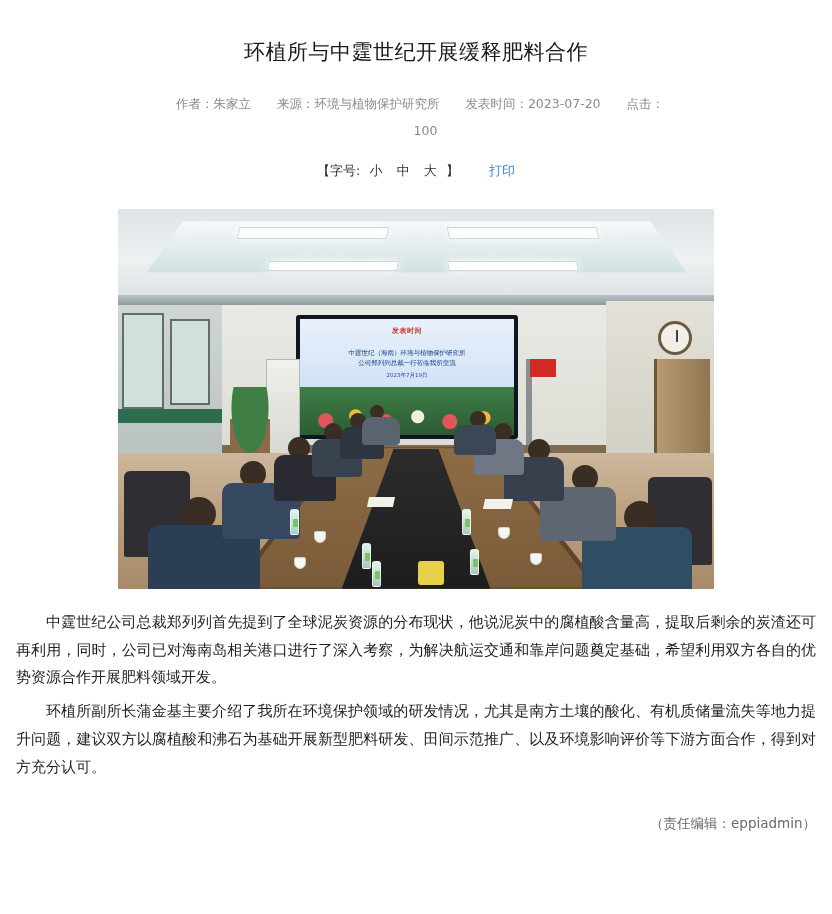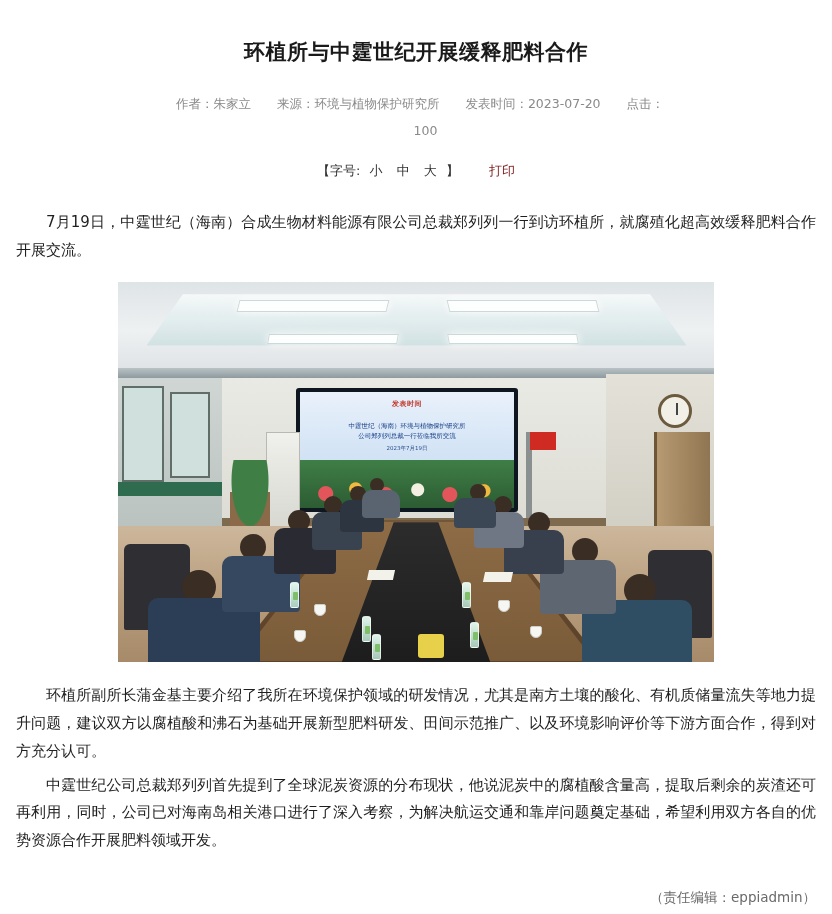--- a/index.html
+++ b/index.html
@@ -16,21 +16,21 @@
     color: #262626;
     position: relative;
   }
   .page {
     width: 832px;
     padding: 0;
   }
   .article-title {
     text-align: center;
     font-size: 21px;
-    font-weight: bold;
+    font-weight: normal;
     color: #1a1a1a;
     letter-spacing: 0.5px;
     padding: 24px 40px 0 40px;
     line-height: 1.4;
   }
   .meta-line {
     text-align: center;
     font-size: 12.5px;
     color: #8a8a8a;
     margin-top: 24px;
@@ -59,21 +59,21 @@
   }
   .fontsize-line .fs-label { color: #333; }
   .fontsize-line .fs-opt {
     margin: 0 5px;
     color: #333;
     text-decoration: none;
     cursor: pointer;
   }
   .fontsize-line .print-link {
     margin-left: 26px;
-    color: #7f1d1d;
+    color: #3b82f6;
     text-decoration: none;
     cursor: pointer;
   }
   .content {
     padding: 0 16px;
     margin-top: 26px;
   }
   .content p {
     font-size: 15px;
     line-height: 1.85;
@@ -285,21 +285,20 @@
     <span class="fs-label">【字号:</span>
     <a class="fs-opt" href="#">小</a>
     <a class="fs-opt" href="#">中</a>
     <a class="fs-opt" href="#">大</a>
     <span class="fs-label">】</span>
     <a class="print-link" href="#">打印</a>
   </div>
 
   <div class="content">
 
-    <p>7月19日，中霆世纪（海南）合成生物材料能源有限公司总裁郑列列一行到访环植所，就腐殖化超高效缓释肥料合作开展交流。</p>
 
     <div class="figure">
       <div class="photo">
         <div class="ph-ceiling"></div>
         <div class="ph-light l1"></div>
         <div class="ph-light l2"></div>
         <div class="ph-light l3"></div>
         <div class="ph-light l4"></div>
         <div class="ph-beam"></div>
         <div class="ph-wall"></div>
@@ -378,18 +377,18 @@
         <div class="ph-cup" style="left:196px; top:322px;"></div>
         <div class="ph-cup" style="left:176px; top:348px;"></div>
         <div class="ph-cup" style="left:380px; top:318px;"></div>
         <div class="ph-cup" style="left:412px; top:344px;"></div>
         <div class="ph-paper" style="left:250px; top:288px; width:26px; height:10px;"></div>
         <div class="ph-paper" style="left:366px; top:290px; width:28px; height:10px;"></div>
         <div class="ph-bag" style="left:300px; top:352px;"></div>
       </div>
     </div>
 
+    <p>中霆世纪公司总裁郑列列首先提到了全球泥炭资源的分布现状，他说泥炭中的腐植酸含量高，提取后剩余的炭渣还可再利用，同时，公司已对海南岛相关港口进行了深入考察，为解决航运交通和靠岸问题奠定基础，希望利用双方各自的优势资源合作开展肥料领域开发。</p>
     <p>环植所副所长蒲金基主要介绍了我所在环境保护领域的研发情况，尤其是南方土壤的酸化、有机质储量流失等地力提升问题，建议双方以腐植酸和沸石为基础开展新型肥料研发、田间示范推广、以及环境影响评价等下游方面合作，得到对方充分认可。</p>
-    <p>中霆世纪公司总裁郑列列首先提到了全球泥炭资源的分布现状，他说泥炭中的腐植酸含量高，提取后剩余的炭渣还可再利用，同时，公司已对海南岛相关港口进行了深入考察，为解决航运交通和靠岸问题奠定基础，希望利用双方各自的优势资源合作开展肥料领域开发。</p>
   </div>
 
   <div class="editor-line">（责任编辑：eppiadmin）</div>
 </div>
 
 </body></html>

